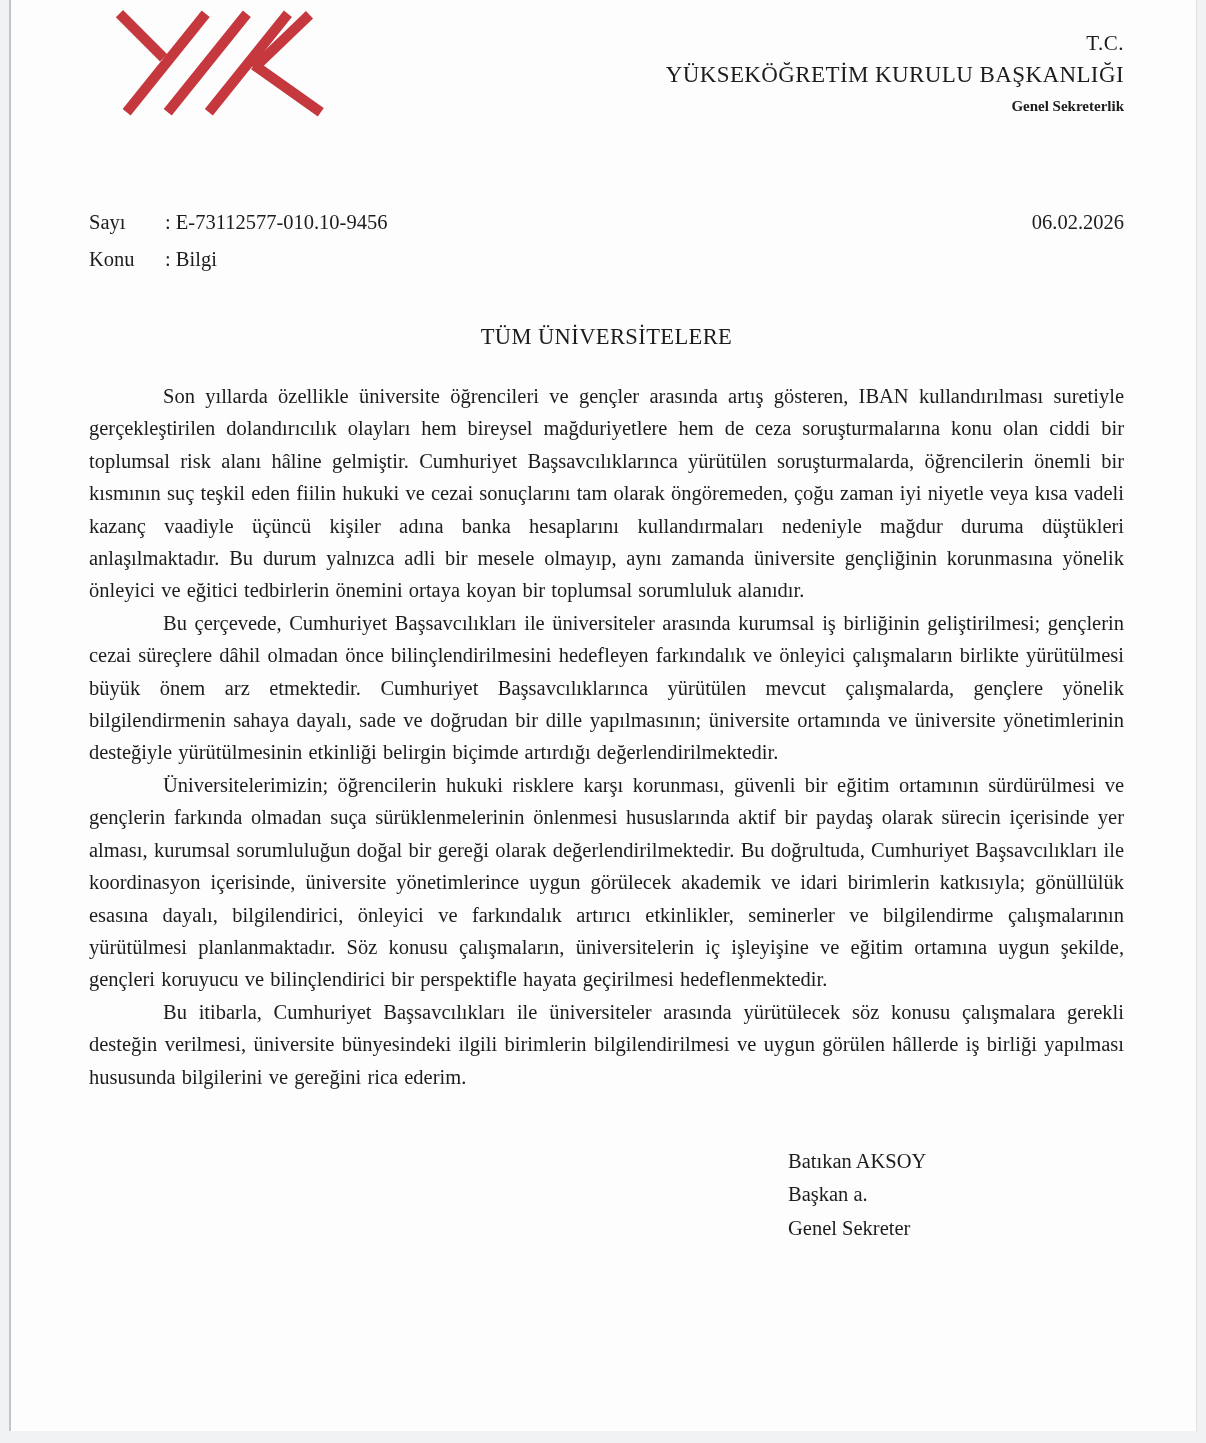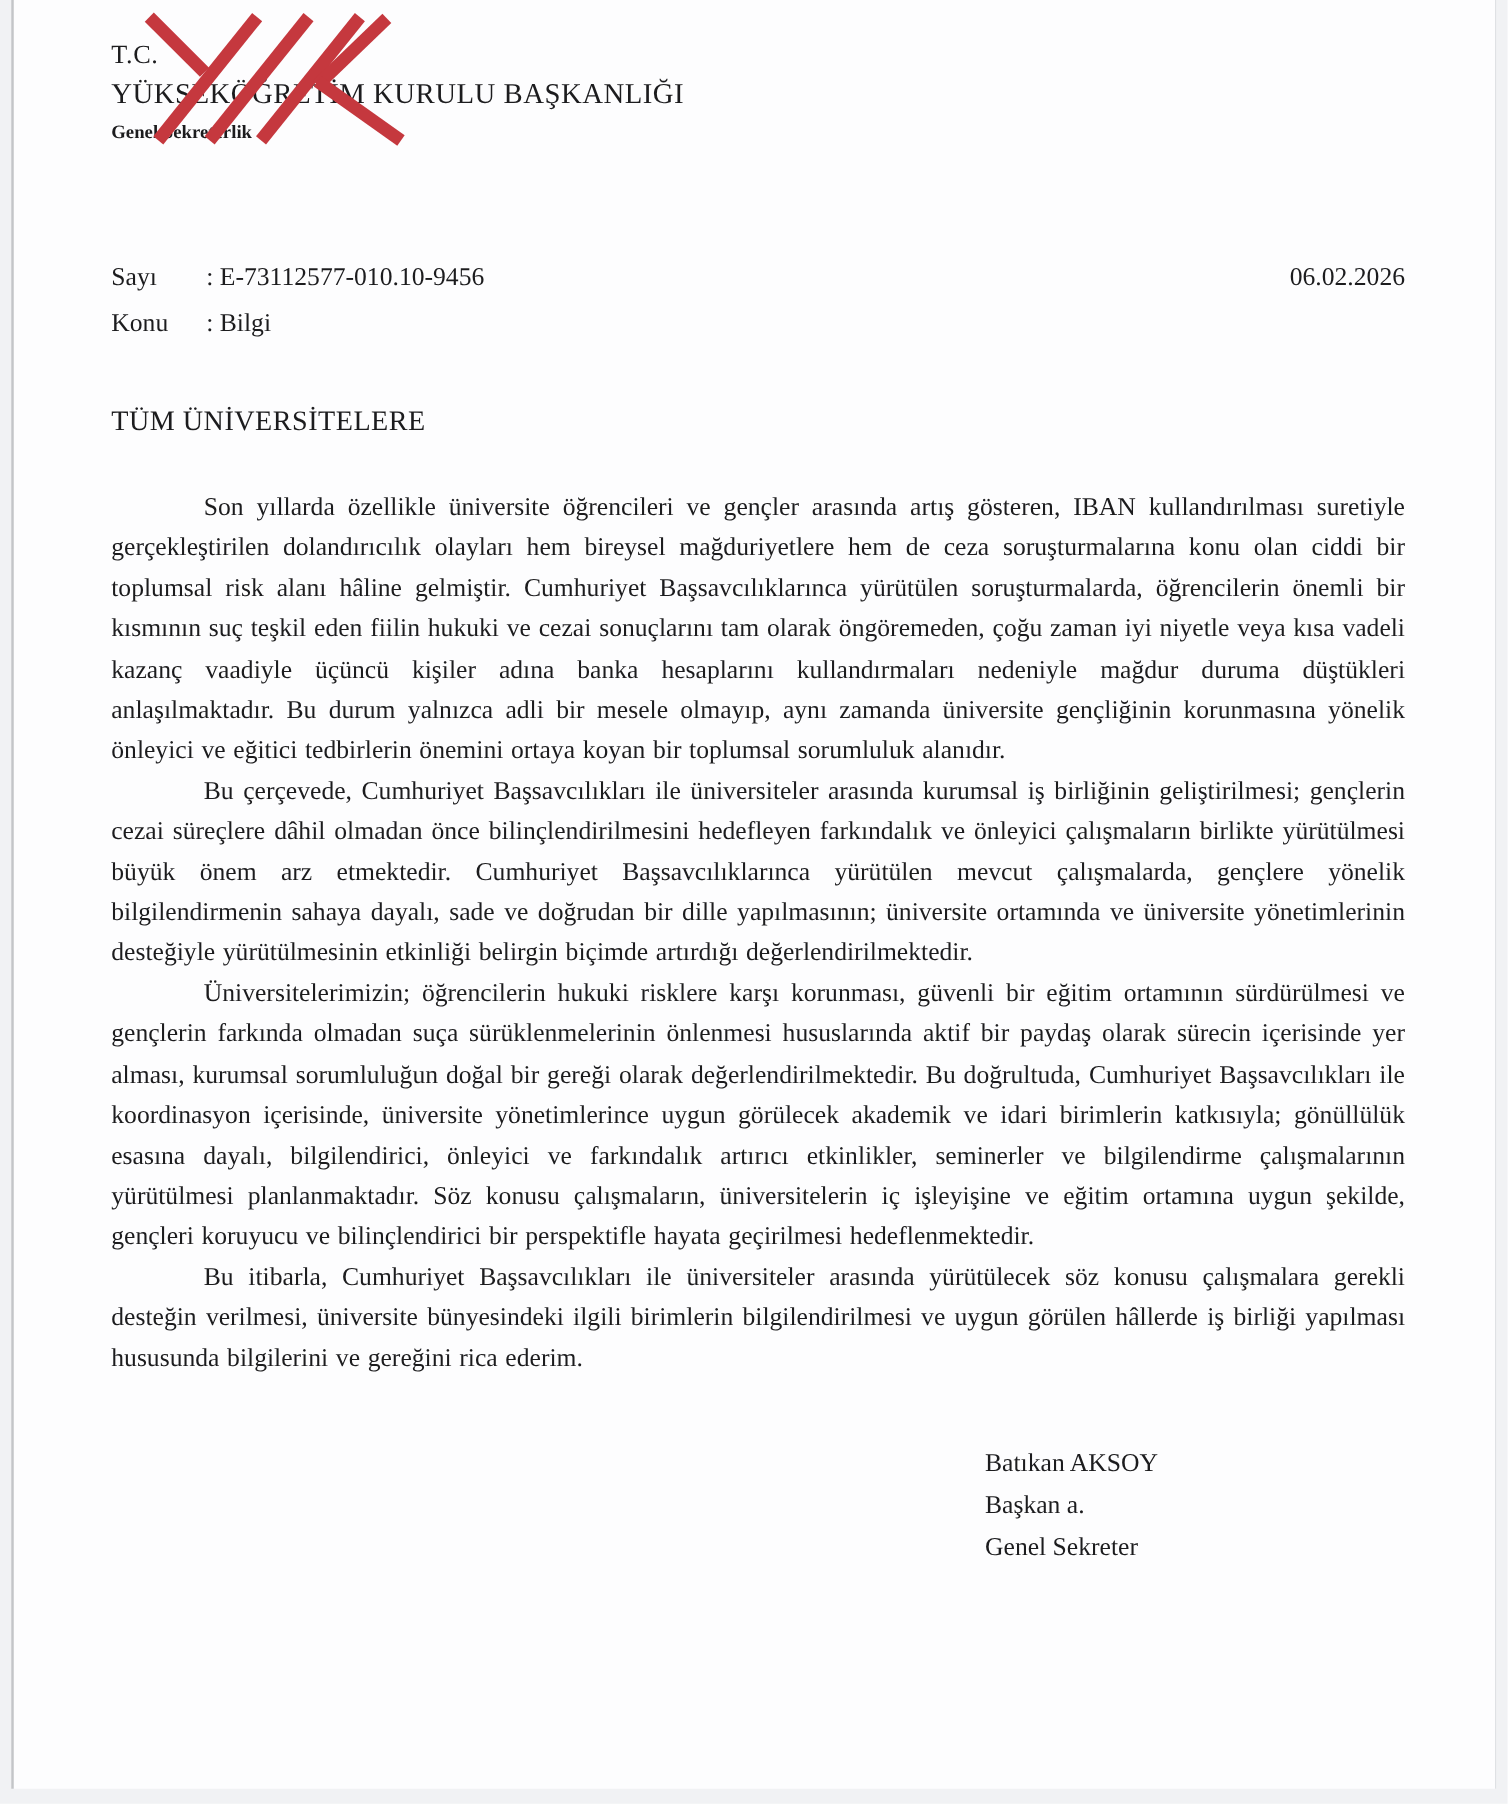--- a/index.html
+++ b/index.html
@@ -17,38 +17,38 @@
     min-height:1431px;
     background:#fdfdfe;
     border-left:2px solid #c3c5c8;
     border-right:1px solid #dfe1e4;
     box-sizing:border-box;
     padding:10px 72px 30px 78px;
   }
   .bottom-strip { height:12px; }
 
   
-  .letterhead { position:relative; text-align:left; min-height:118px; padding-top:18px; }
+  .letterhead { position:relative; text-align:right; min-height:118px; padding-top:18px; }
   .logo { position:absolute; left:14px; top:-6px; width:226px; height:118px; }
   .lh-line1 { font-size:21px; line-height:30px; letter-spacing:0.5px; }
   .lh-line2 { font-size:23px; line-height:33px; letter-spacing:0.4px; }
   .lh-line3 { font-size:15px; line-height:31px;font-weight:bold; }
 
   
   .meta { margin-top:58px; font-size:20.5px; }
   .meta-row { display:flex; line-height:37px;justify-content:flex-end; }
   .meta-label { width:76px; flex:0 0 auto; }
   .meta-value { flex:1 1 auto; }
   .meta-date { flex:0 0 auto; }
 
   
-  .doc-title { text-align:left; margin-top:46px; font-size:22.5px; letter-spacing:0.4px; }
+  .doc-title { text-align:center; margin-top:46px; font-size:22.5px; letter-spacing:0.4px; }
 
   
-  .body-text { margin-top:40px; font-size:20.5px; line-height:32.4px; text-align:justify; }
+  .body-text { margin-top:30px; font-size:20.5px; line-height:32.4px; text-align:justify; }
   .body-text p { margin:0; text-indent:74px; word-spacing:1px; }
 
   
   .signature { width:300px; margin:52px 36px 0 auto; font-size:20.5px; line-height:33.5px; }
 
   
   .distribution { margin-top:26px; font-size:20.5px; line-height:38px; }
 </style>
 </head>
 <body>

